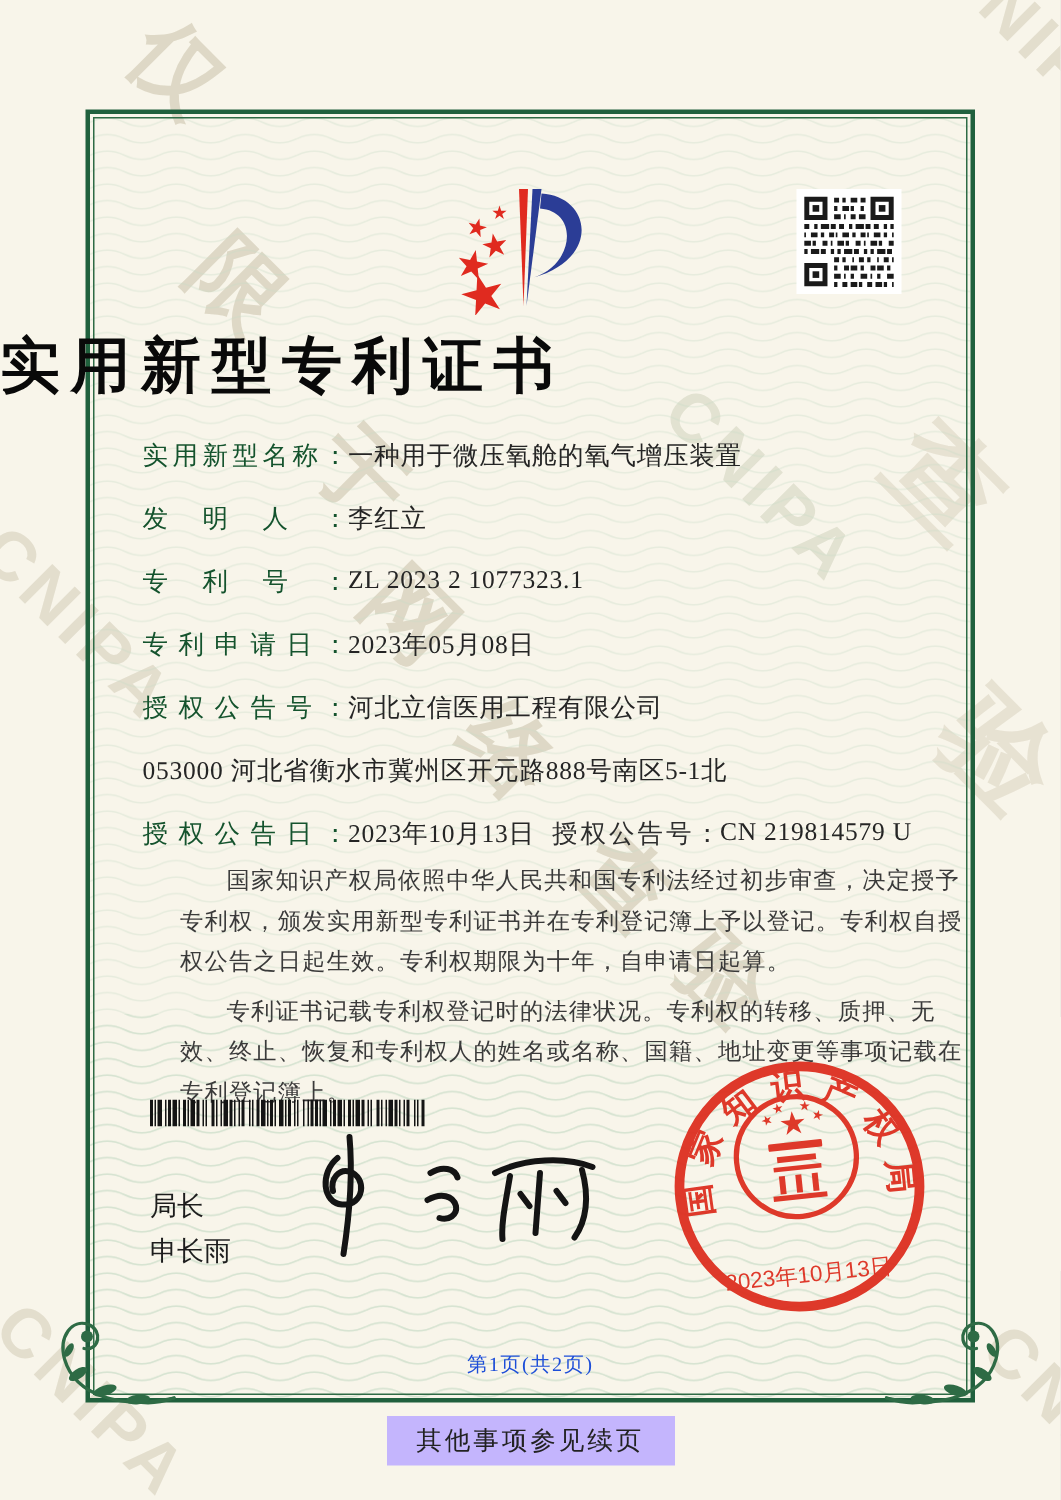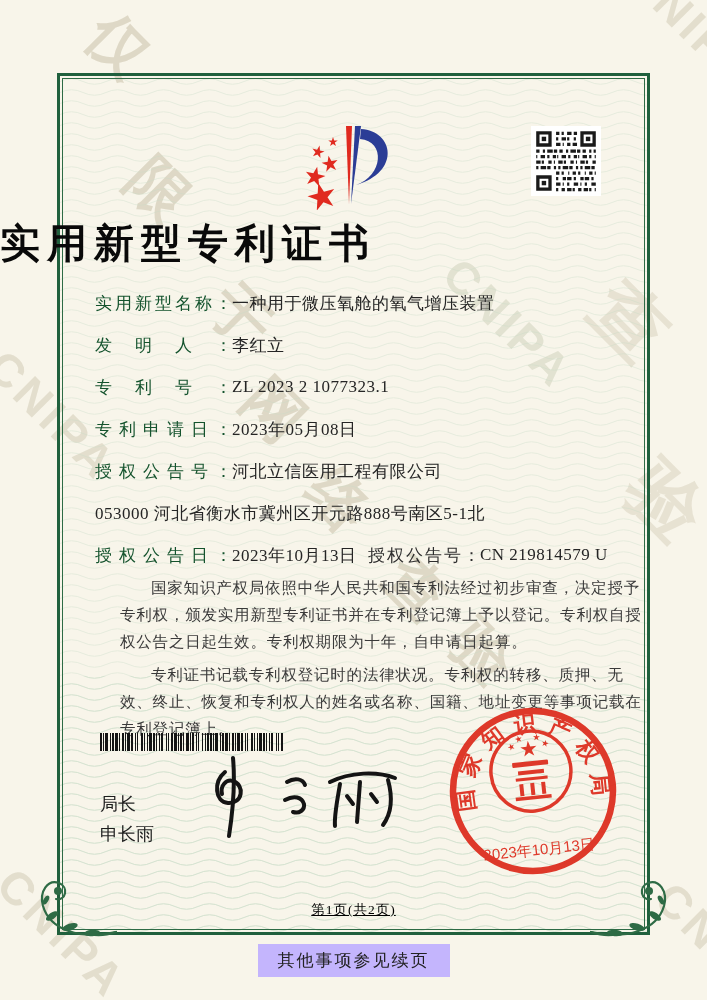--- a/index.html
+++ b/index.html
@@ -37,21 +37,21 @@
          color:#3a3a3a;letter-spacing:0.8px;margin-left:28px;}
   .paras p{margin:0 0 6px 0;text-indent:2em;}
   
   .barcode{position:absolute;left:100px;top:733px;}
   .director{position:absolute;left:100px;top:789px;font-size:18px;line-height:30px;
             font-family:"Liberation Sans","DejaVu Sans",sans-serif;color:#1d1d1d;}
   .signature{position:absolute;left:195px;top:752px;}
   .seal{position:absolute;left:445px;top:703px;width:176px;height:176px;transform:rotate(-6deg);
         opacity:0.93;}
   .pageinfo{position:absolute;left:0;right:0;top:901px;text-align:center;font-size:13.5px;
-            color:#000000;letter-spacing:1px;text-decoration:underline;}
+            color:#1d4ed8;letter-spacing:1px;}
   .footer-note{position:absolute;left:0;right:0;top:944px;text-align:center;z-index:3;}
   .footer-note span{display:inline-block;background:#c4b5fd;padding:5px 20px;font-size:17px;
             letter-spacing:2px;color:#222;}
 </style>
 </head>
 <body>
 
 <div class="page">
 
   <span class="wm wm-cn" style="left:88px;top:6px">仅</span>

